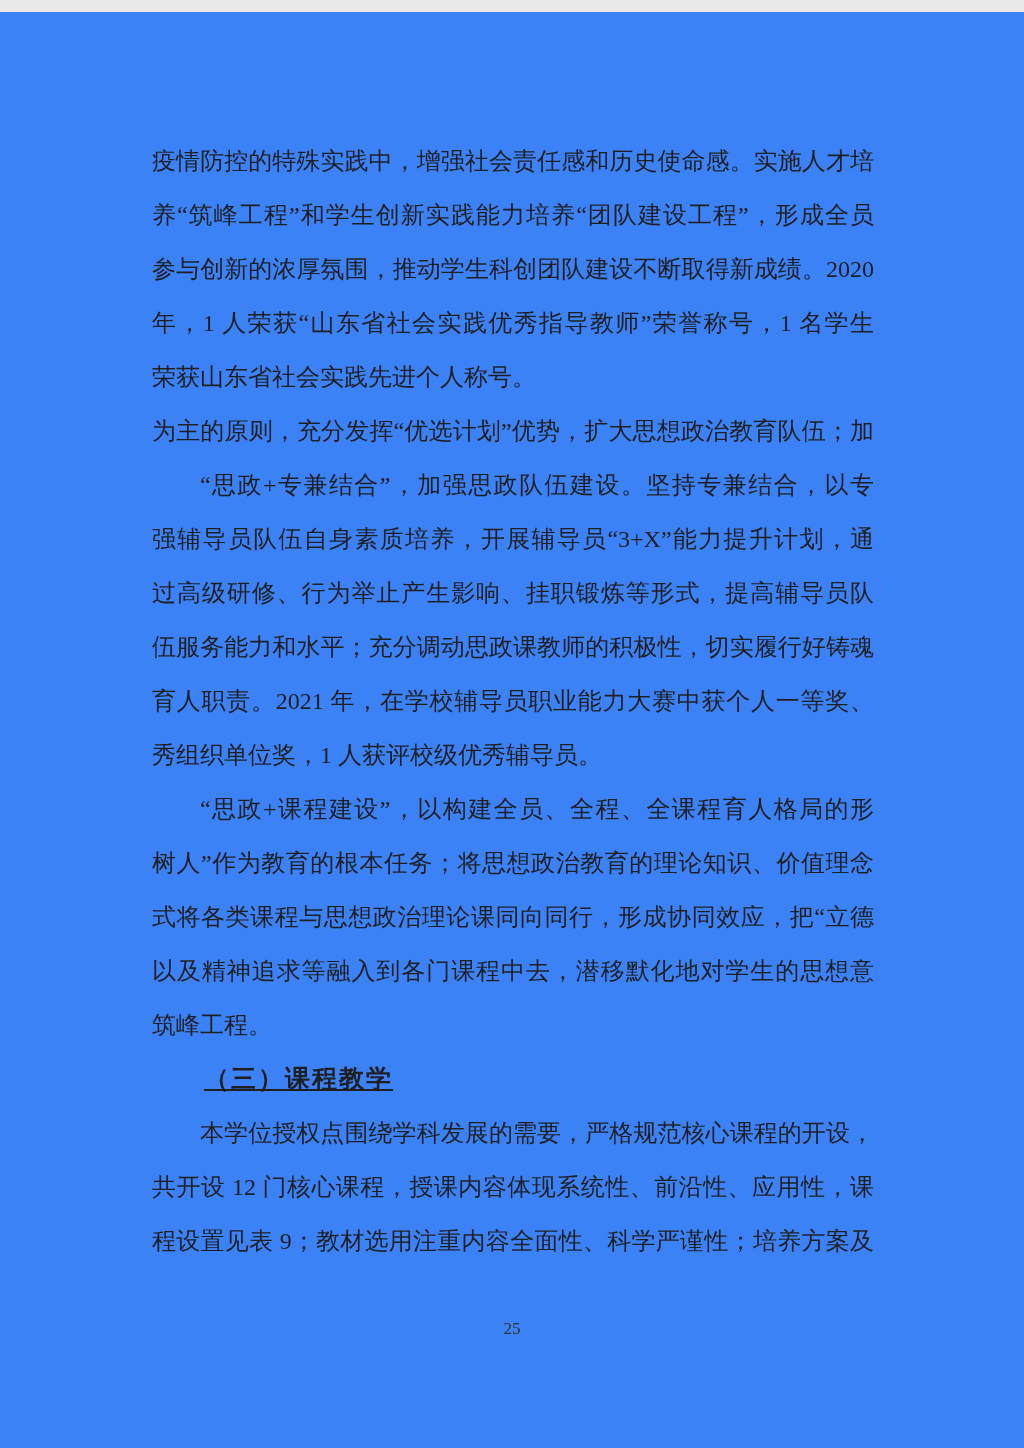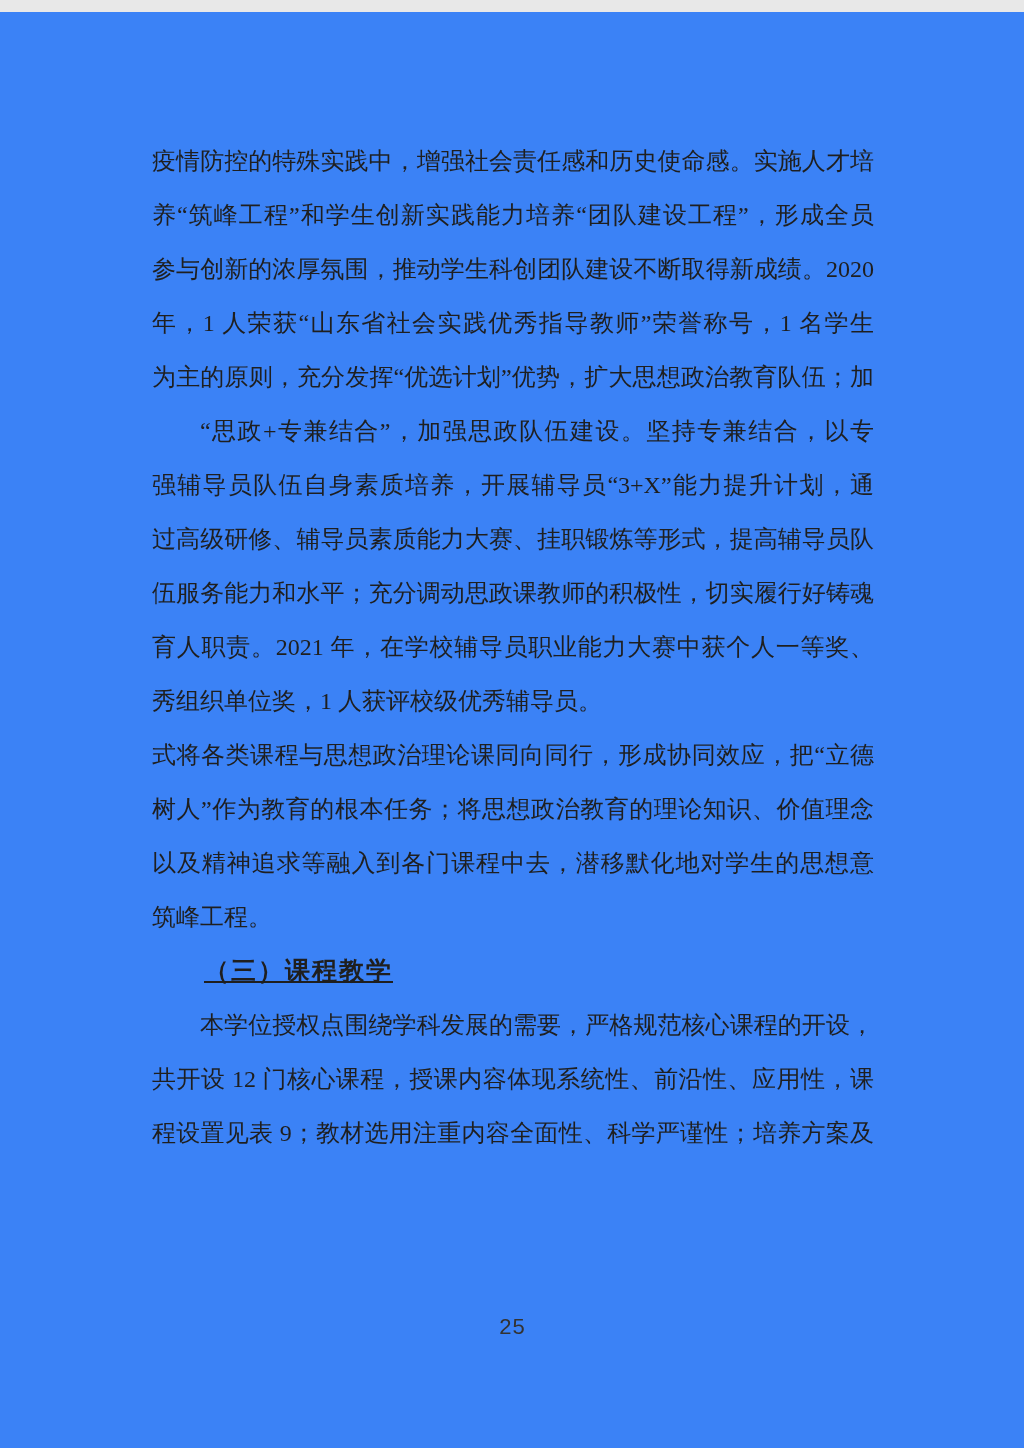--- a/index.html
+++ b/index.html
@@ -46,44 +46,46 @@
     padding-left: 52px;
     letter-spacing: 2px;
     text-decoration: underline;
   }
   .footer {
     position: absolute;
     left: 0;
     top: 1300px;
     width: 100%;
     text-align: center;
-    font-size: 22px;
+    font-size: 17px;
     line-height: 34px;
     color: #333333;
-    font-family: Liberation Mono, monospace;
+    font-family: Liberation Serif, serif;
   }
 </style>
 </head>
 <body>
 
 <div class="page">
   <div class="content" id="content">
       <div class="line body fill">疫情防控的特殊实践中，增强社会责任感和历史使命感。实施人才培</div>
       <div class="line body fill">养“筑峰工程”和学生创新实践能力培养“团队建设工程”，形成全员</div>
       <div class="line body fill">参与创新的浓厚氛围，推动学生科创团队建设不断取得新成绩。2020</div>
       <div class="line body fill">年，1 人荣获“山东省社会实践优秀指导教师”荣誉称号，1 名学生</div>
+      <div class="line body">荣获山东省社会实践先进个人称号。</div>
       <div class="line body fill">为主的原则，充分发挥“优选计划”优势，扩大思想政治教育队伍；加</div>
       <div class="line body indent fill">“思政+专兼结合”，加强思政队伍建设。坚持专兼结合，以专</div>
       <div class="line body fill">强辅导员队伍自身素质培养，开展辅导员“3+X”能力提升计划，通</div>
-      <div class="line body fill">过高级研修、辅导员素质能力大赛、挂职锻炼等形式，提高辅导员队</div>
+      <div class="line body fill">过高级研修、行为举止产生影响、挂职锻炼等形式，提高辅导员队</div>
       <div class="line body fill">伍服务能力和水平；充分调动思政课教师的积极性，切实履行好铸魂</div>
       <div class="line body fill">育人职责。2021 年，在学校辅导员职业能力大赛中获个人一等奖、优</div>
       <div class="line body">秀组织单位奖，1 人获评校级优秀辅导员。</div>
+      <div class="line body indent fill">“思政+课程建设”，以构建全员、全程、全课程育人格局的形</div>
+      <div class="line body fill">树人”作为教育的根本任务；将思想政治教育的理论知识、价值理念</div>
       <div class="line body fill">式将各类课程与思想政治理论课同向同行，形成协同效应，把“立德</div>
-      <div class="line body fill">树人”作为教育的根本任务；将思想政治教育的理论知识、价值理念</div>
       <div class="line body fill">以及精神追求等融入到各门课程中去，潜移默化地对学生的思想意识、</div>
       <div class="line body">筑峰工程。</div>
       <div class="line heading">（三）课程教学</div>
       <div class="line body indent fill">本学位授权点围绕学科发展的需要，严格规范核心课程的开设，</div>
       <div class="line body fill">共开设 12 门核心课程，授课内容体现系统性、前沿性、应用性，课</div>
       <div class="line body fill">程设置见表 9；教材选用注重内容全面性、科学严谨性；培养方案及</div>
     </div>
   <div class="footer">25</div>
 </div>
 

